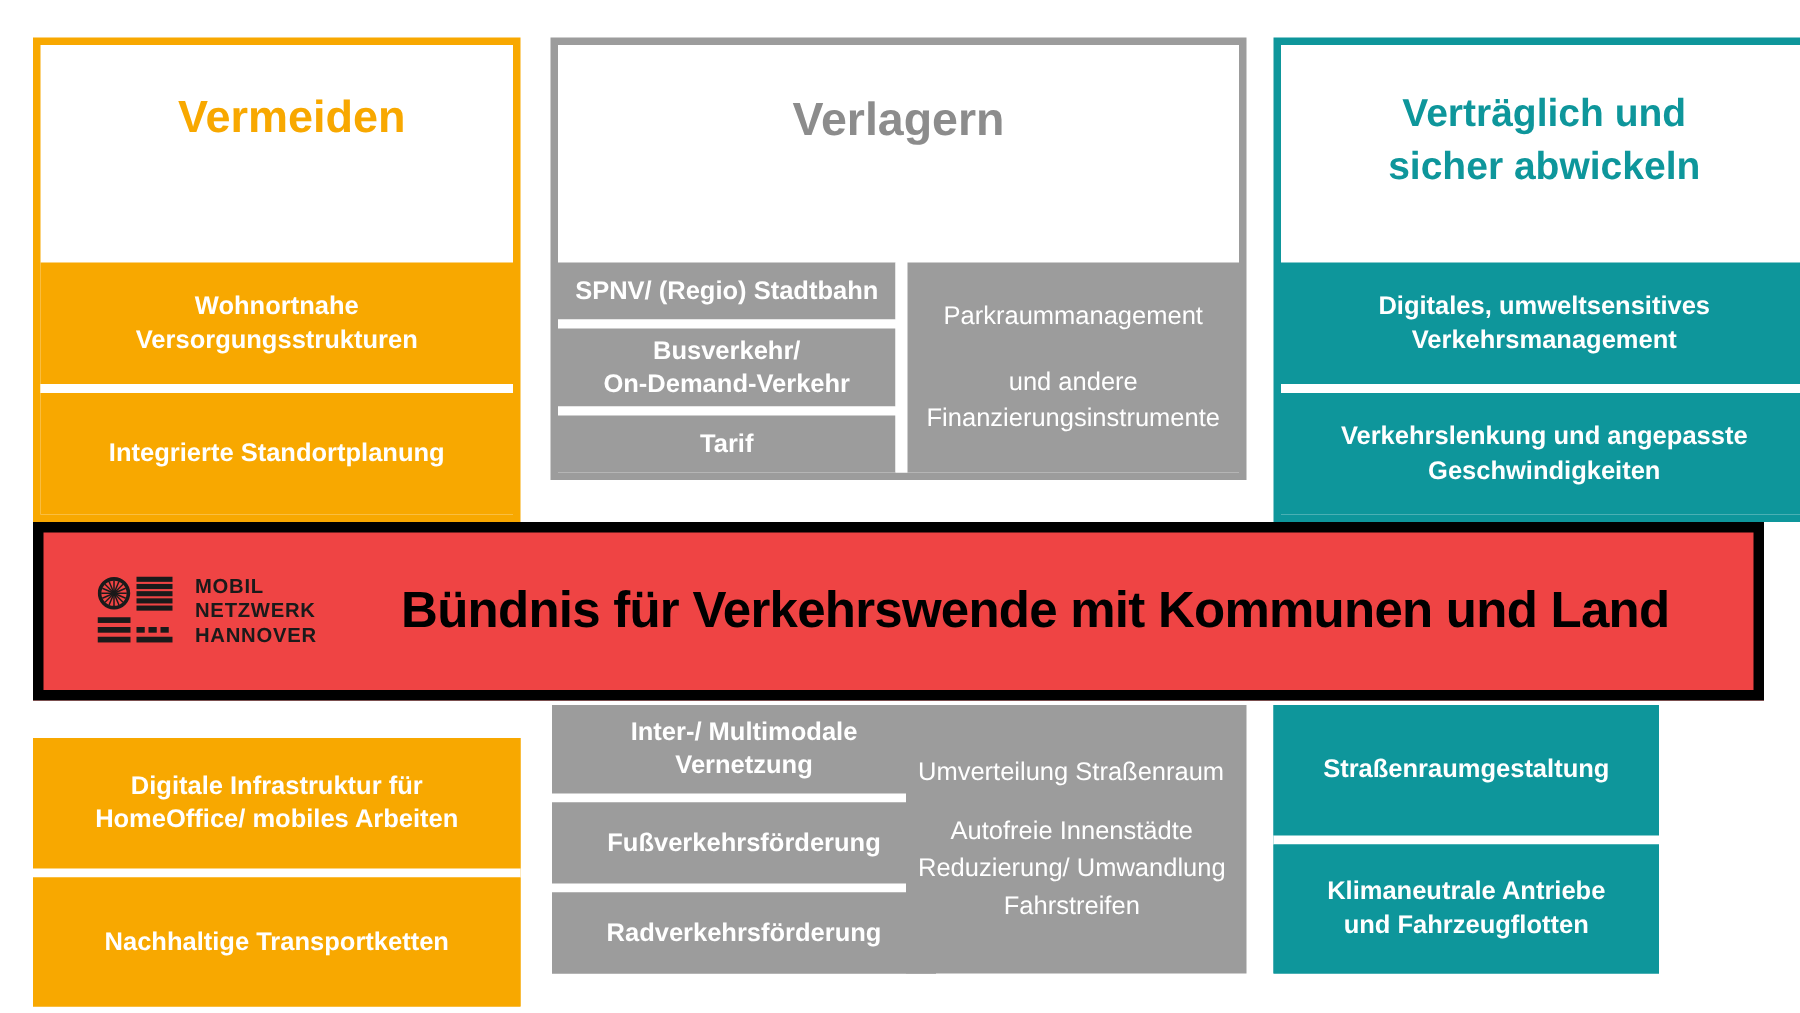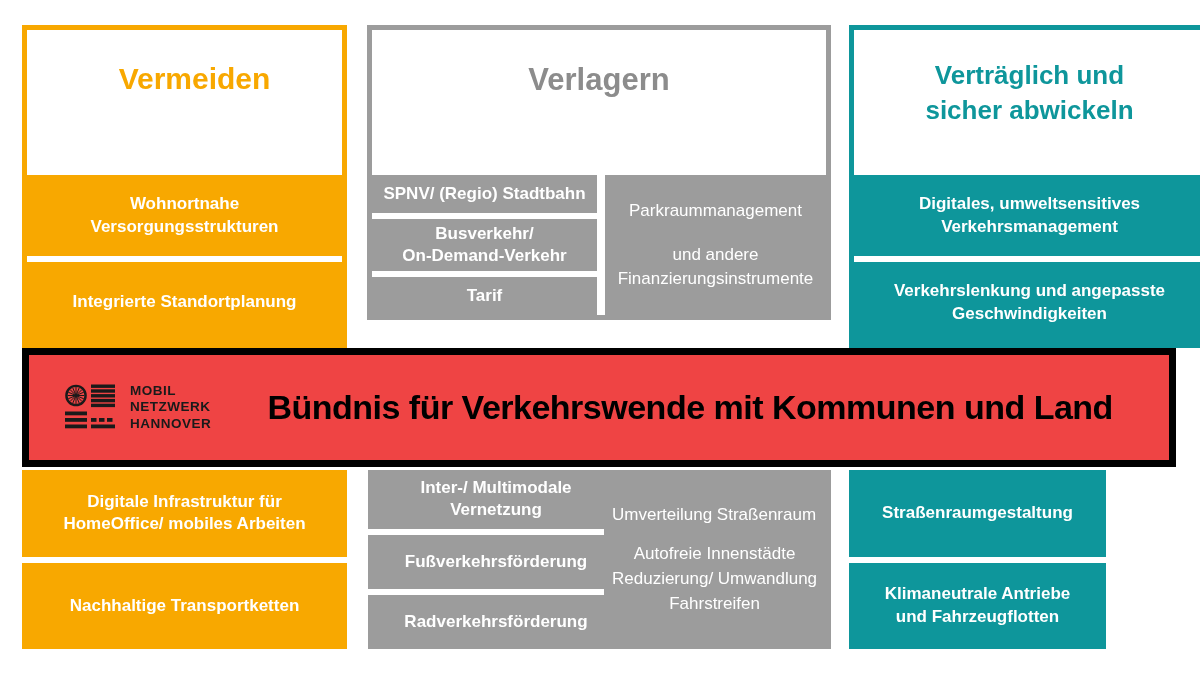--- a/index.html
+++ b/index.html
@@ -38,21 +38,21 @@
 
   
   #banner{left:22px;top:348px;width:1154px;height:119px;border:7px solid #000;background:#ef4444;
           display:flex;align-items:center;z-index:5;}
   .logo{display:flex;align-items:center;gap:13px;margin-left:36px;}
   .logo-mark{width:52px;height:48px;flex:0 0 52px;}
   .logo-text{font-size:13.5px;font-weight:bold;color:#1a1a1a;line-height:1.2;letter-spacing:.5px;text-align:left;}
   .banner-title{flex:1;text-align:center;font-size:34px;font-weight:bold;color:#000;letter-spacing:-0.5px;}
 
   
-  #avoid-bottom {left:22px;top:470px;width:325px;height:179px;display:flex;flex-direction:column;}
+  #avoid-bottom {left:22px;top:492px;width:325px;height:179px;display:flex;flex-direction:column;}
   #pull-bottom  {left:368px;top:470px;width:256px;height:179px;display:flex;flex-direction:column;}
   #push-bottom  {left:604px;top:470px;width:227px;height:179px;display:flex;flex-direction:column;
                  align-items:flex-start;justify-content:center;gap:16px;}
   #handle-bottom{left:849px;top:470px;width:257px;height:179px;display:flex;flex-direction:column;}
   #push-bottom .push-p.three{line-height:1.45;}
 </style>
 </head>
 <body>
 
 <div class="stage">

